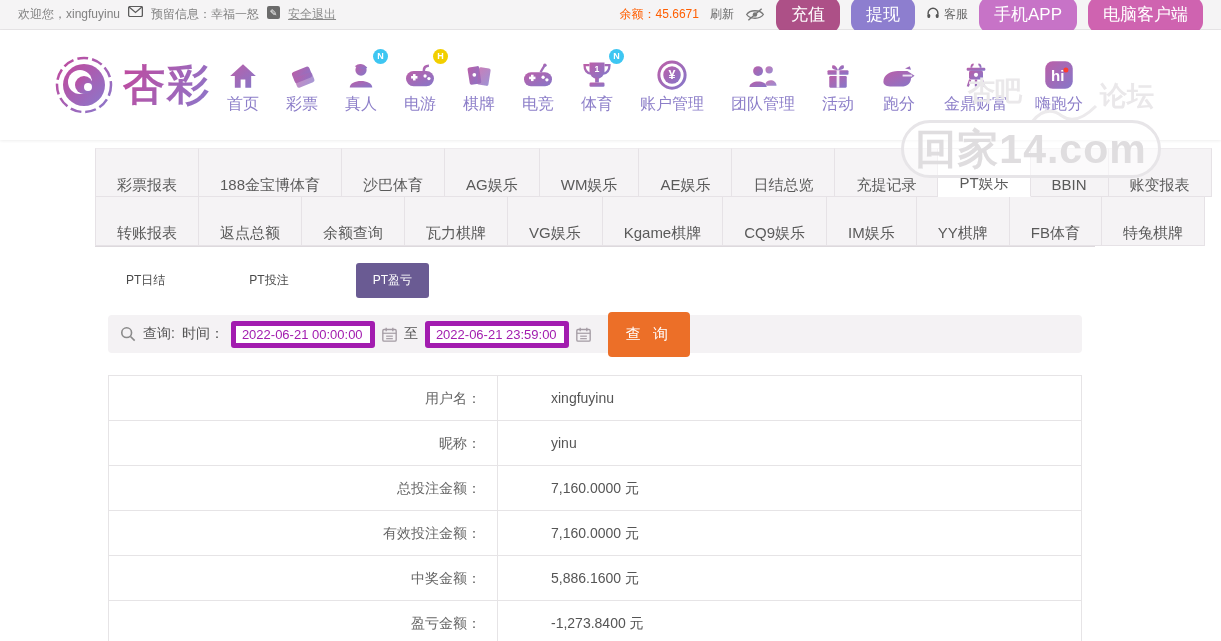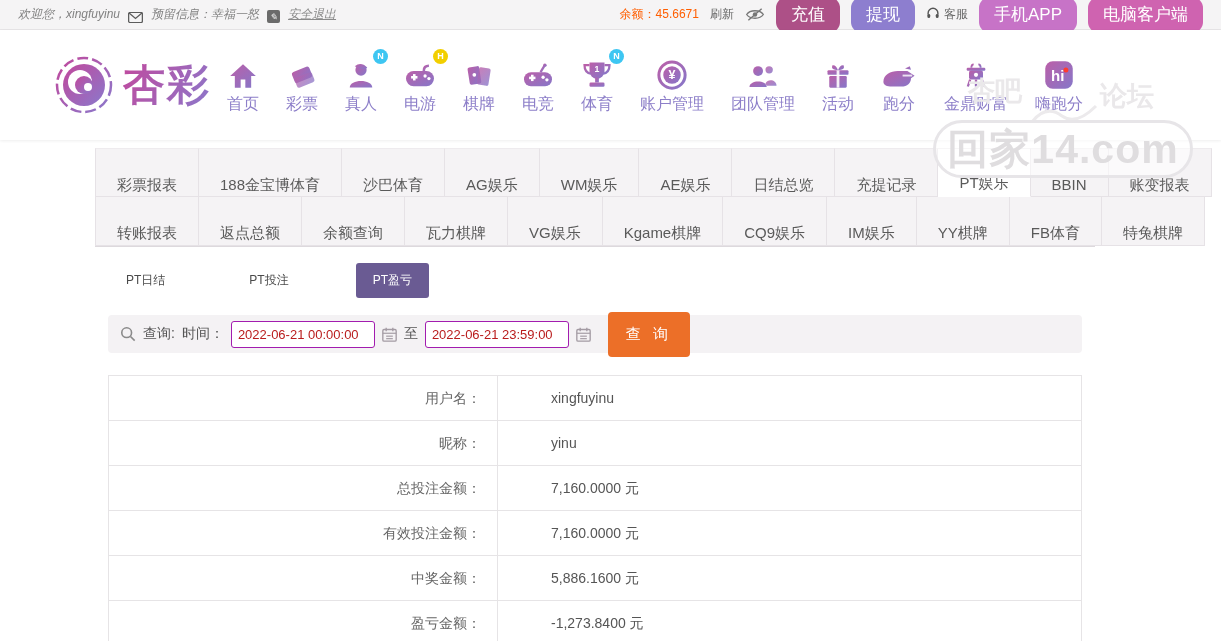--- a/index.html
+++ b/index.html
@@ -2,21 +2,21 @@
 <html><head>
 <meta charset="utf-8">
 <style>
   * { margin:0; padding:0; box-sizing:border-box; }
   html,body { width:1221px; height:641px; overflow:hidden; background:#fff;
     font-family:"Liberation Sans", sans-serif; }
 
   
   .topbar { height:30px; background:#f5f4f5; border-bottom:1px solid #e7e5e7;
     display:flex; align-items:center; padding:0 18px; font-size:12px; color:#828282; }
-  .topbar .left { display:flex; align-items:flex-end; gap:8px;font-style:italic; }
+  .topbar .left { display:flex; align-items:flex-start; gap:8px; }
   .topbar .right { margin-left:auto; display:flex; align-items:center; gap:11px; }
   .topbar a.logout { color:#8a8a8a; text-decoration:underline; cursor:pointer; }
   .balance { color:#ff5e00; }
   .editsq { display:inline-flex; width:13px; height:13px; background:#6b6b6b; border-radius:2px;
     color:#fff; font-size:9px; align-items:center; justify-content:center; cursor:pointer; }
   .pill { border:none; cursor:pointer; color:#fff; font-size:17px; height:36px;
     padding:0 15px; border-radius:11px; line-height:22px; }
   .pill.recharge { background:#ad5087; }
   .pill.withdraw { background:#8d7ecf; }
   .pill.mapp     { background:#c773c7; }
@@ -36,21 +36,21 @@
   .nav-item .lbl { font-size:16px; color:#8d7fc9; white-space:nowrap; }
   .badge { position:absolute; top:-7px; right:-12px; width:15px; height:15px; border-radius:50%;
     font-size:9px; font-weight:bold; color:#fff; display:flex; align-items:center; justify-content:center; }
   .badge.cyan { background:#3ec6f2; }
   .badge.yellow { background:#f2cf00; }
 
   
   .wm { position:absolute; pointer-events:none; color:#eae8ea; }
   .wm-site1 { left:968px; top:43px; font-size:27px; font-weight:bold; }
   .wm-site2 { left:1100px; top:48px; font-size:27px; font-weight:bold; }
-  .wm-box { left:933px; top:90px; width:260px; height:58px; border:3px solid #e7e5e8;
+  .wm-box { left:901px; top:90px; width:260px; height:58px; border:3px solid #e7e5e8;
     border-radius:30px; display:flex; align-items:center; justify-content:center;
     font-size:41px; font-weight:bold; color:#dfdddf; letter-spacing:1px; background:rgba(255,255,255,.55); }
   .wm-swirl { left:1030px; top:70px; }
 
   
   .content { width:1000px; margin:8px 0 0 95px; }
   .tabrow { display:flex; }
   .tab { height:49px; line-height:49px; padding:11px 21px; font-size:15px; color:#5a5a5a;
     background:#f5f3f5; border-right:1px solid #e6e2e6; border-bottom:1px solid #e6e2e6;
     cursor:pointer; white-space:nowrap; }
@@ -61,22 +61,22 @@
   .tabrow.r2 { border-bottom:1px solid #ddd9dd; }
 
   
   .subtabs { display:flex; align-items:center; gap:50px; margin:16px 0 0 14px; }
   .subtab { font-size:12px; color:#4a4a4a; padding:9px 17px; cursor:pointer; }
   .subtab.active { background:#6a5b93; color:#fff; border-radius:3px; }
 
   
   .searchbar { margin:17px 13px 0 13px; height:38px; background:#f4f2f4; border-radius:4px;
     display:flex; align-items:center; padding:0 12px; gap:7px; font-size:14px; color:#555; }
-  .searchbar input { width:144px; height:27px; border:1px solid #a21caf; border-radius:3px;
-    padding:0 6px; font-size:13px; color:#b91c1c; background:#fff; font-family:"Liberation Sans",sans-serif; }
+  .searchbar input { width:144px; height:27px; border:5px solid #a21caf; border-radius:3px;
+    padding:0 6px; font-size:13px; color:#a21caf; background:#fff; font-family:"Liberation Sans",sans-serif; }
   .qbtn { margin-left:10px; width:82px; height:45px; background:#ec6f28; border:none; border-radius:4px;
     color:#fff; font-size:15px; cursor:pointer; letter-spacing:4px; }
 
   
   .dtable { margin:22px 13px 0 13px; border:1px solid #e6e4e6; border-bottom:none; }
   .drow { display:flex; height:45px; border-bottom:1px solid #e6e4e6; background:#fff;gap:33px; }
   .dlabel { width:389px; border-right:1px solid #e6e4e6; text-align:right; padding-right:16px;
     line-height:44px; font-size:14px; color:#666; }
   .dvalue { flex:1; padding-left:20px; line-height:44px; font-size:14px; color:#555; }
 </style>

